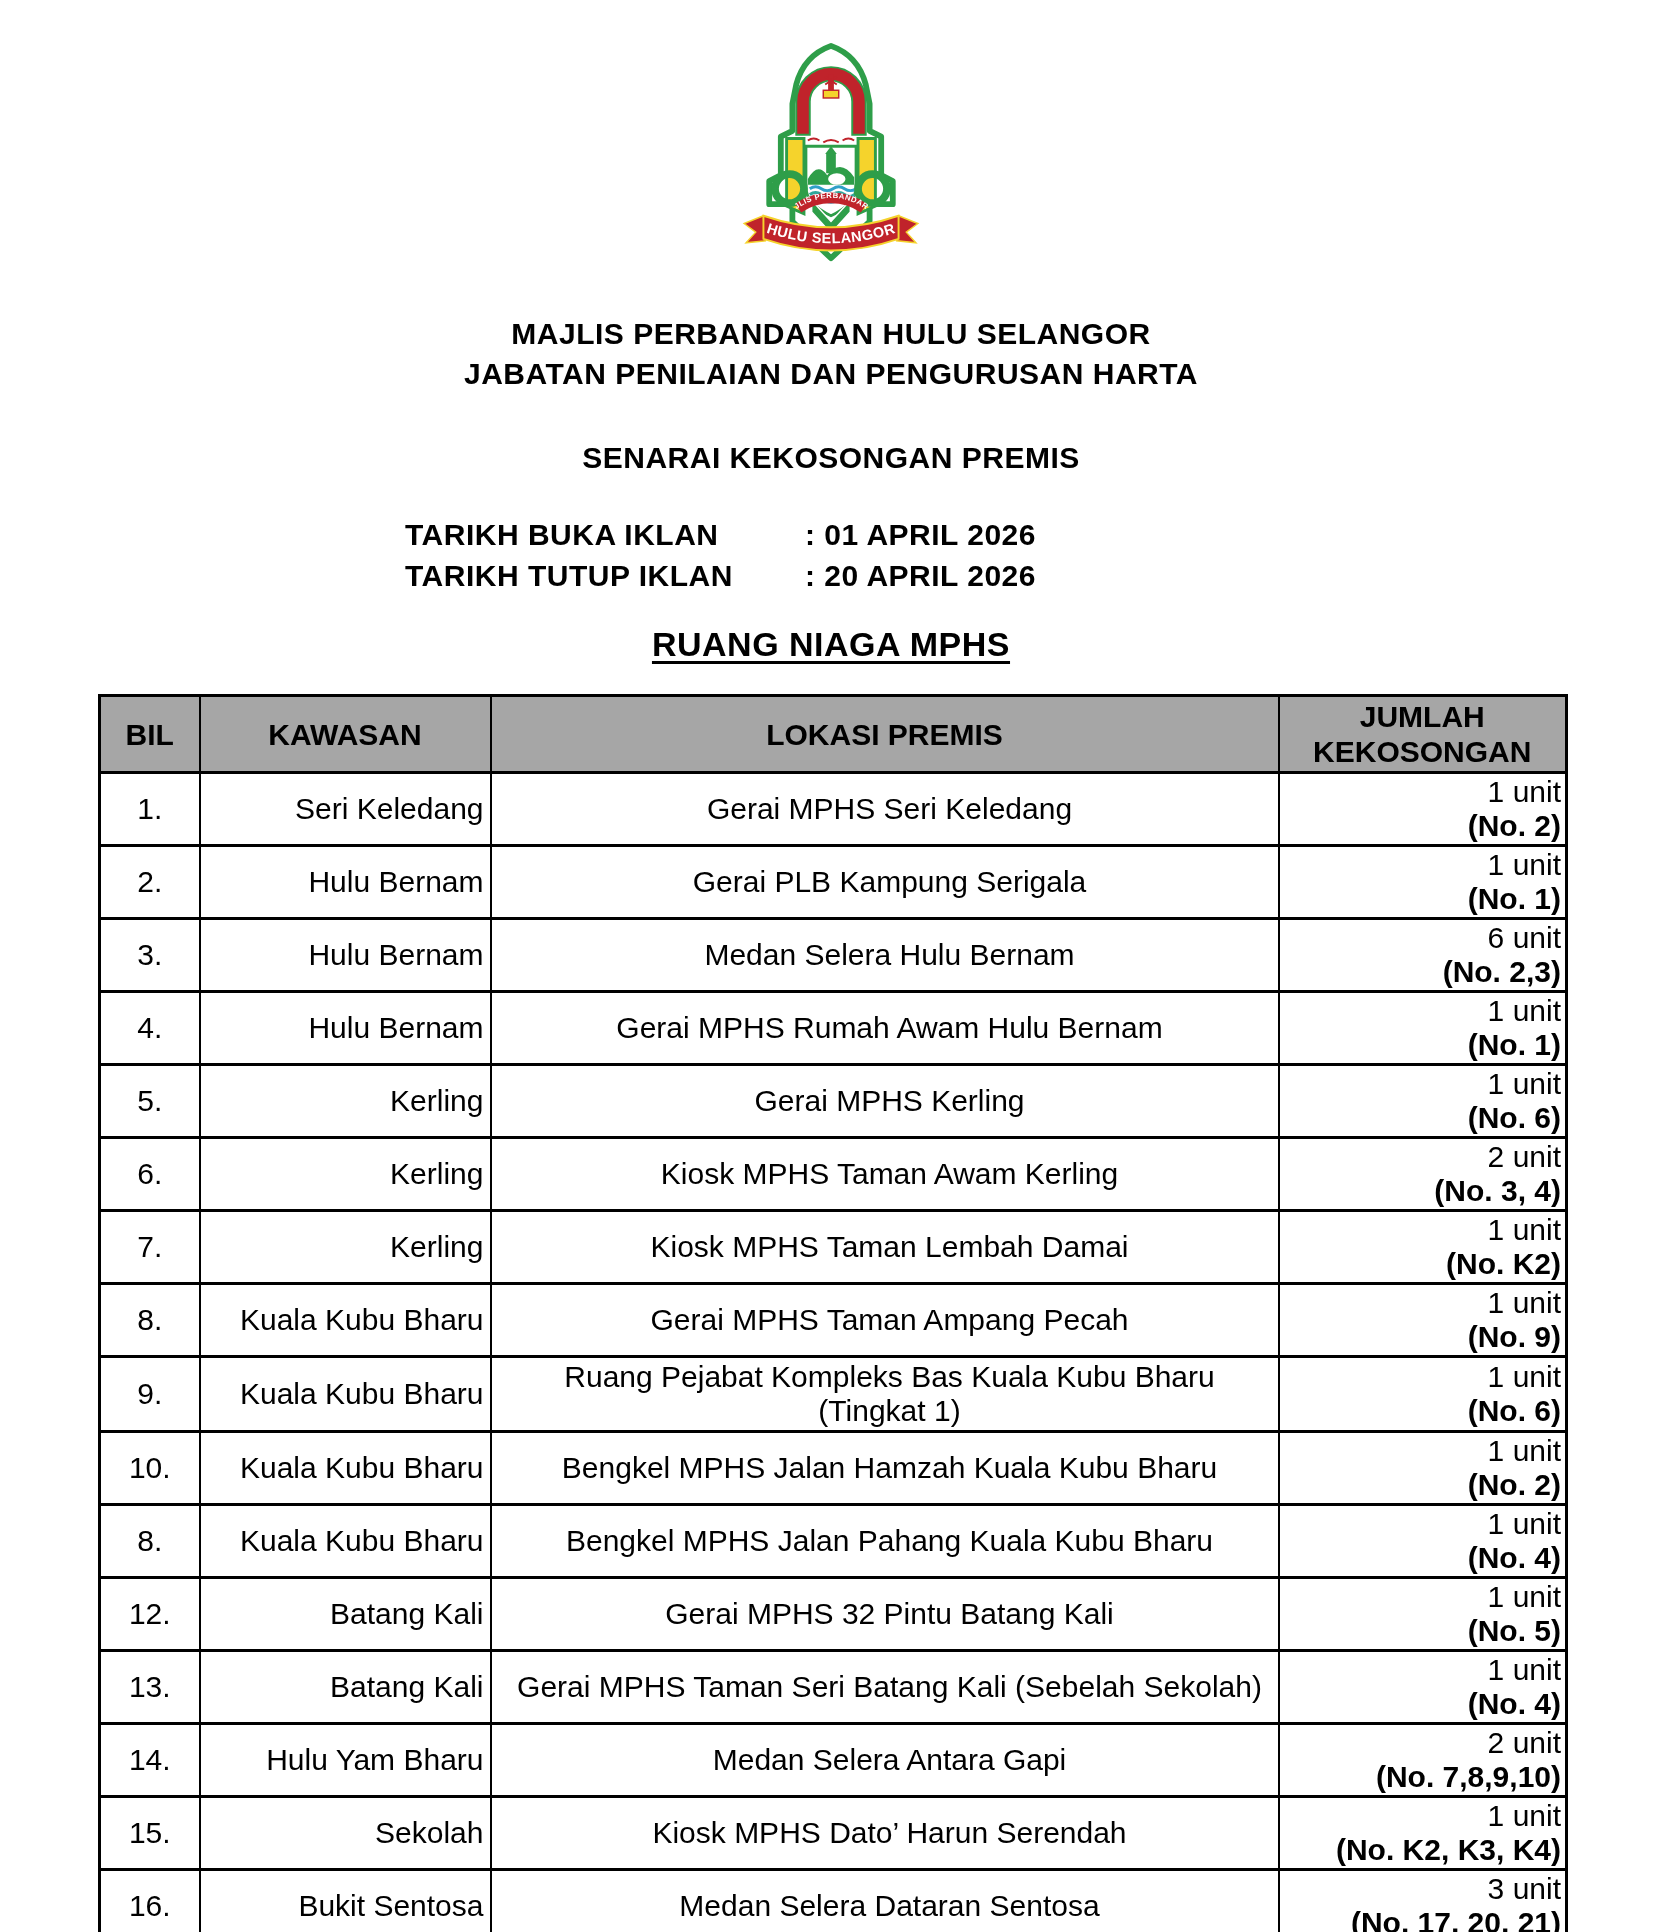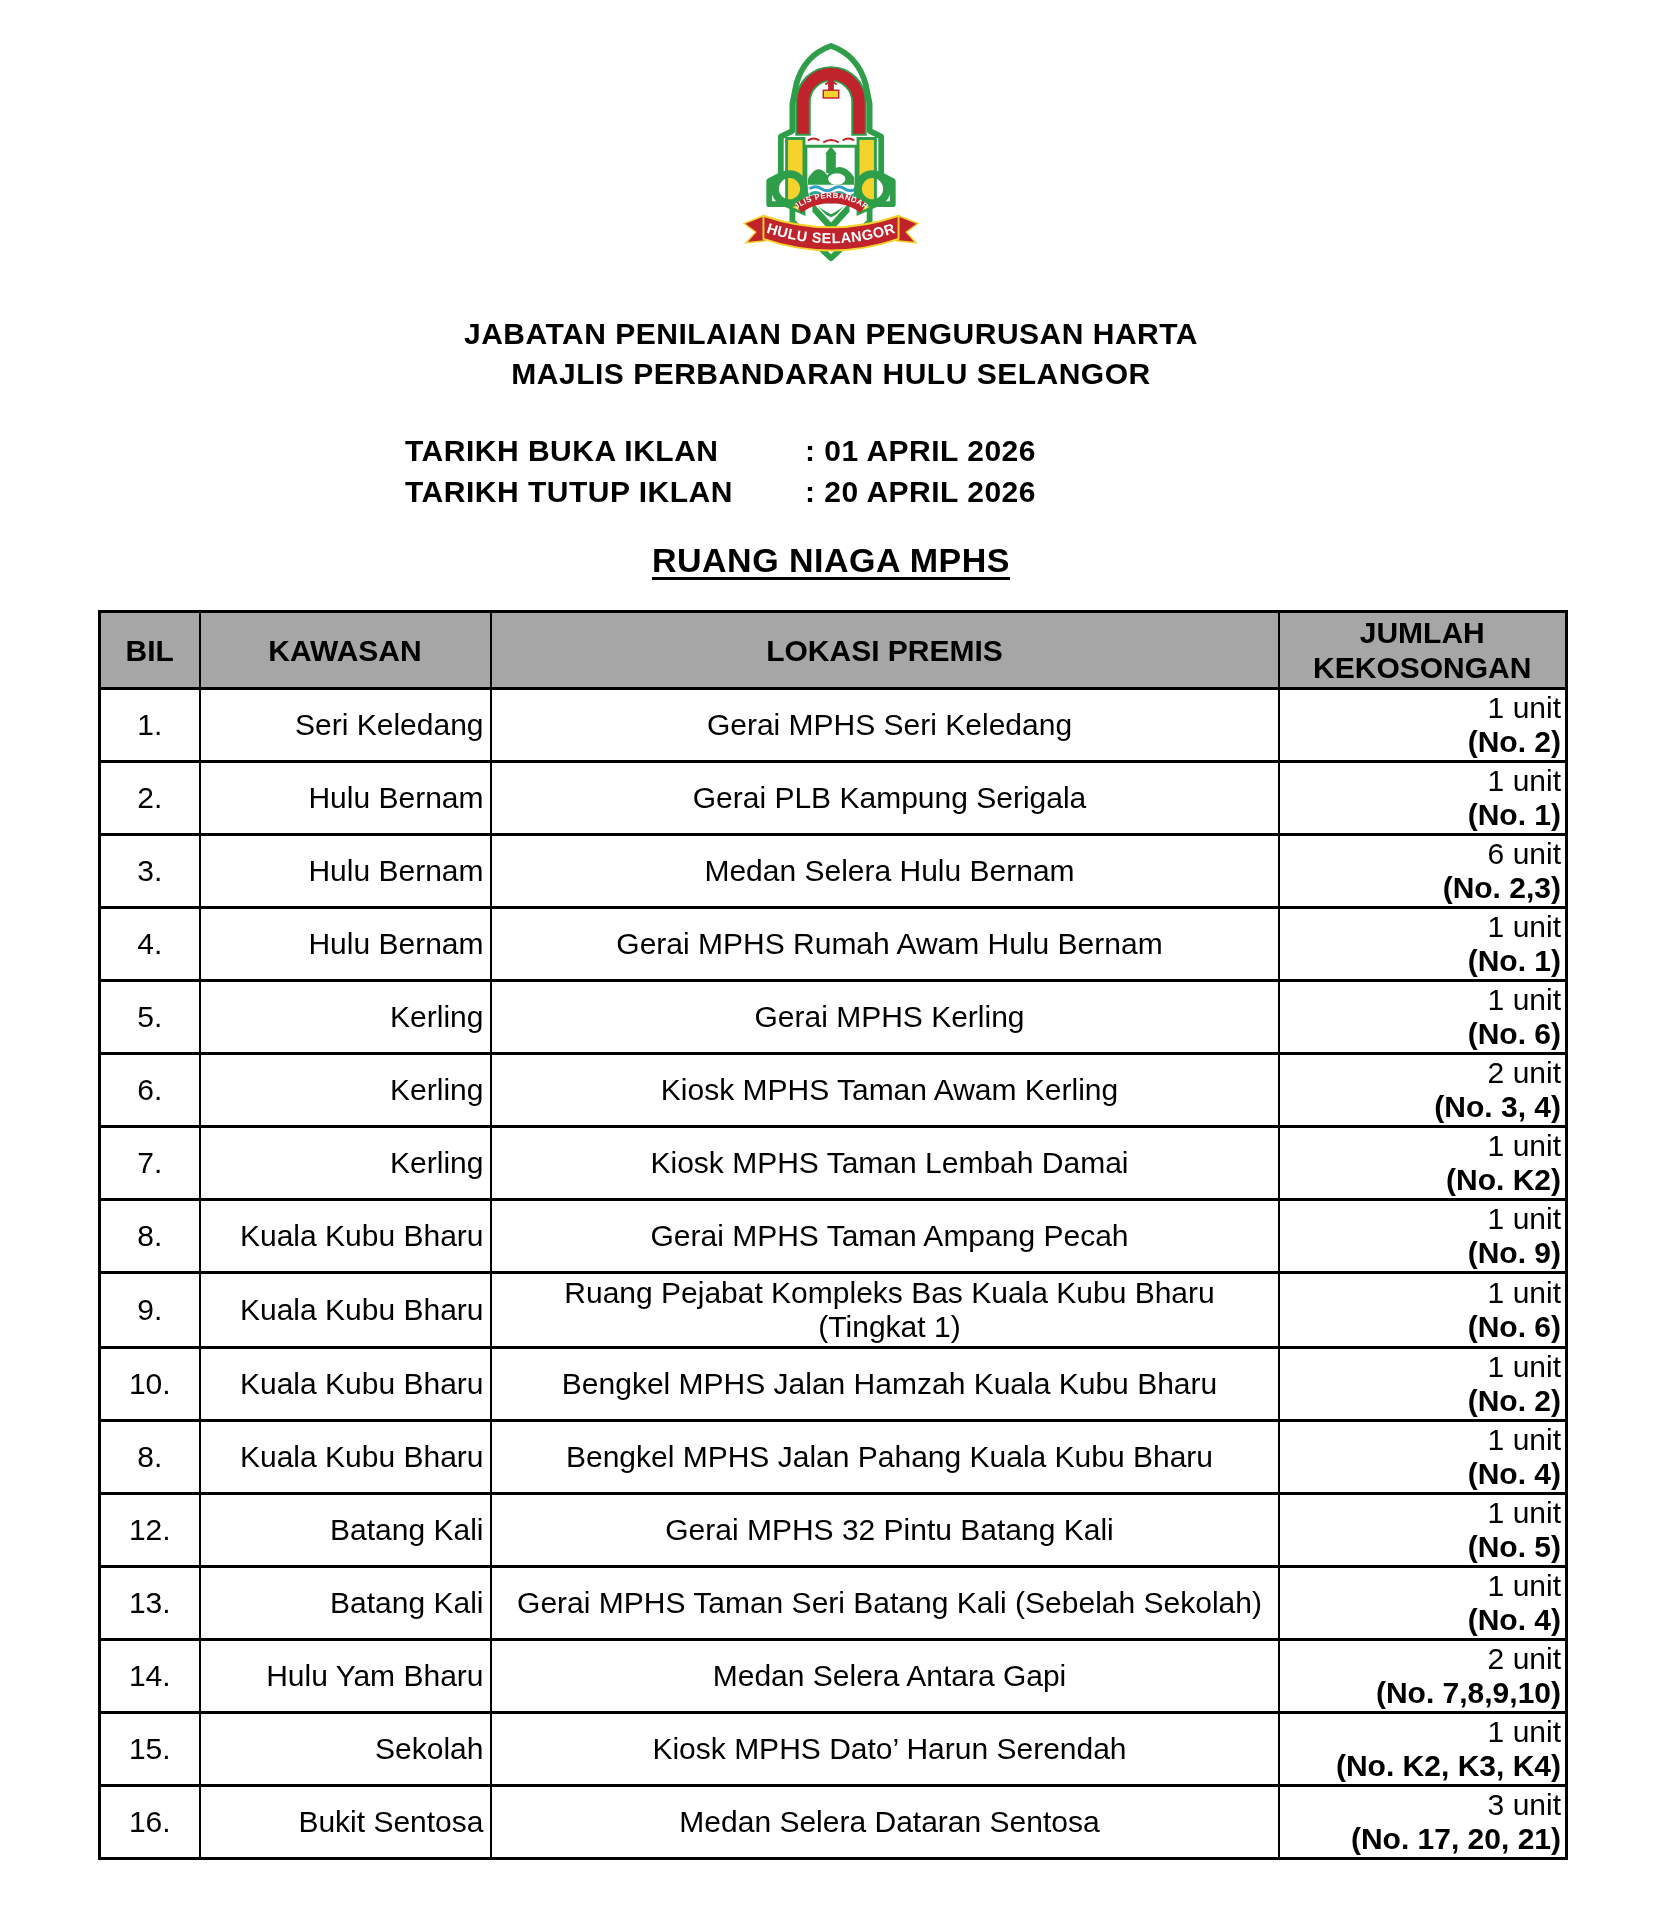--- a/index.html
+++ b/index.html
@@ -138,24 +138,25 @@
         <path d="M30,180 Q100,204 170,180 L170,204 Q100,228 30,204 Z" fill="#C0232B" stroke="#F5D32C" stroke-width="2"></path>
         <path id="ribbonPath" d="M32,197 Q100,220 168,197" fill="none"></path>
         <text font-size="15" font-weight="bold" fill="#ffffff" letter-spacing="0.5" font-family="Liberation Sans, sans-serif">
           <textPath href="#ribbonPath" startOffset="50%" text-anchor="middle">HULU SELANGOR</textPath>
         </text>
       </g>
     </svg>
   </div>
 
   <div class="org-block">
+    <div class="org-line">MAJLIS PERBANDARAN HULU SELANGOR</div>
     <div class="org-line">JABATAN PENILAIAN DAN PENGURUSAN HARTA</div>
-    <div class="org-line">MAJLIS PERBANDARAN HULU SELANGOR</div>
   </div>
 
+  <div class="doc-title">SENARAI KEKOSONGAN PREMIS</div>
 
   <div class="dates">
     <div class="date-row">
       <span class="date-label">TARIKH BUKA IKLAN</span><span>: 01 APRIL 2026</span>
     </div>
     <div class="date-row">
       <span class="date-label">TARIKH TUTUP IKLAN</span><span>: 20 APRIL 2026</span>
     </div>
   </div>
 

